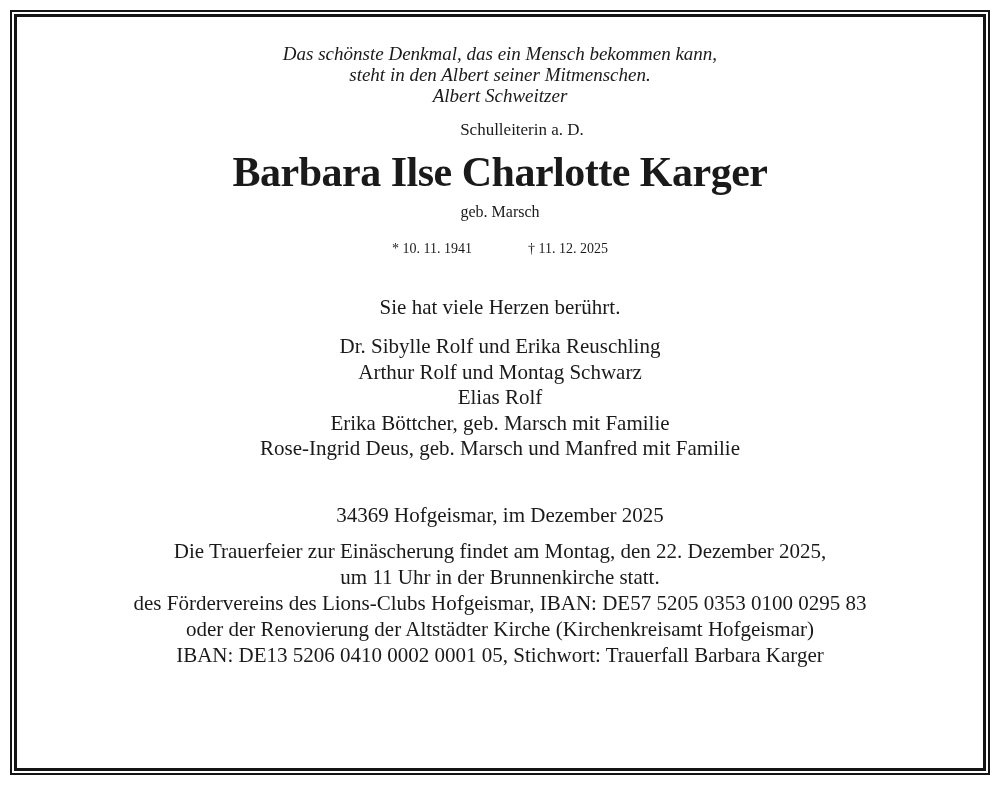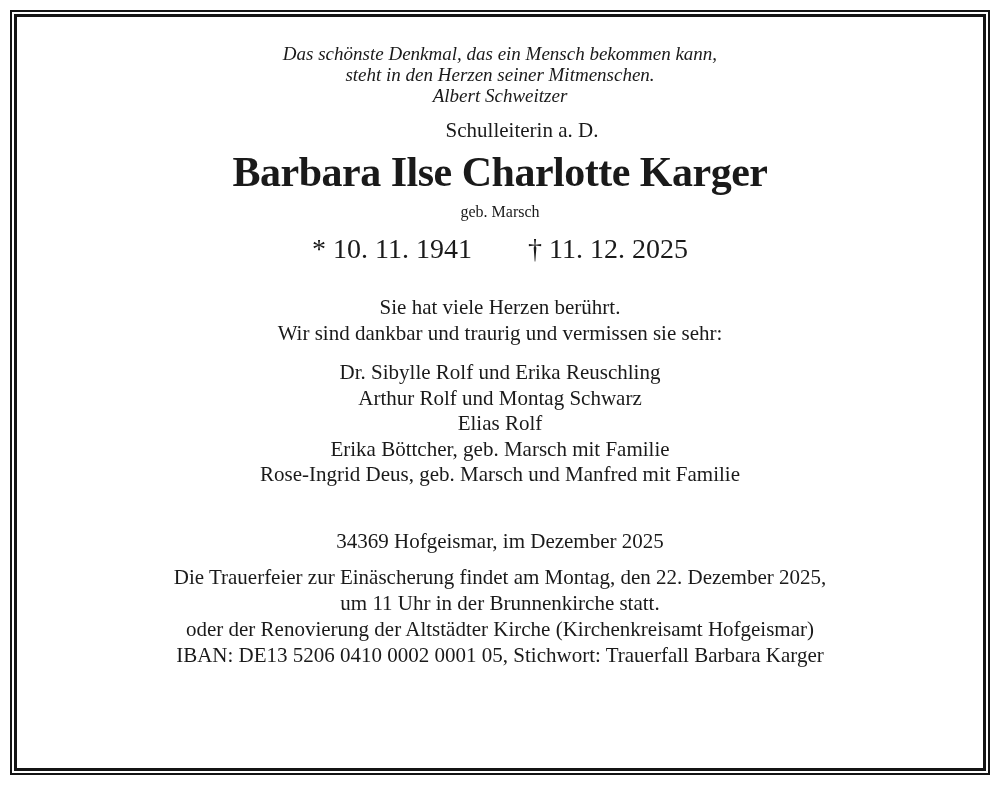--- a/index.html
+++ b/index.html
@@ -46,21 +46,21 @@
   }
 
   .intro {
     margin-top: 28px;
     font-size: 21px;
     line-height: 26px;
   }
 
   .role {
     margin-top: 11px;
-    font-size: 21px;
+    font-size: 17px;
     line-height: 26px;
     margin-left: 44px;
   }
 
   .deceased-name {
     margin-top: 6px;
     font-size: 42px;
     line-height: 47px;
     font-weight: bold;
     letter-spacing: -0.5px;
@@ -68,21 +68,21 @@
   }
 
   .birth-name {
     margin-top: 4px;
     font-size: 16px;
     line-height: 24px;
   }
 
   .dates {
     margin-top: 12px;
-    font-size: 28px;
+    font-size: 14px;
     line-height: 26px;
     display: flex;
     justify-content: center;
     gap: 56px;
   }
 
   .tribute {
     margin-top: 32px;
     font-size: 21px;
     line-height: 26px;
@@ -109,54 +109,54 @@
 </head>
 <body>
 
 <div class="sheet">
   <div class="frame-outer">
     <div class="frame-inner">
       <div class="content">
 
         <div class="quote">
           <div>Das schönste Denkmal, das ein Mensch bekommen kann,</div>
-          <div>steht in den Herzen seiner Mitmenschen.</div>
+          <div>steht in den Albert seiner Mitmenschen.</div>
           <div>Albert Schweitzer</div>
         </div>
 
 
         <div class="role">Schulleiterin a. D.</div>
 
         <div class="deceased-name">Barbara Ilse Charlotte Karger</div>
 
         <div class="birth-name">geb. Marsch</div>
 
         <div class="dates">
           <span>* 10. 11. 1941</span>
           <span>† 11. 12. 2025</span>
         </div>
 
         <div class="tribute">
           <div>Sie hat viele Herzen berührt.</div>
-          <div>Wir sind dankbar und traurig und vermissen sie sehr:</div>
         </div>
 
         <div class="mourners">
           <div>Dr. Sibylle Rolf und Erika Reuschling</div>
           <div>Arthur Rolf und Montag Schwarz</div>
           <div>Elias Rolf</div>
           <div>Erika Böttcher, geb. Marsch mit Familie</div>
           <div>Rose-Ingrid Deus, geb. Marsch und Manfred mit Familie</div>
         </div>
 
         <div class="place-date">34369 Hofgeismar, im Dezember 2025</div>
 
         <div class="funeral-details">
           <div>Die Trauerfeier zur Einäscherung findet am Montag, den 22. Dezember 2025,</div>
           <div>um 11 Uhr in der Brunnenkirche statt.</div>
+          <div>des Fördervereins des Lions-Clubs Hofgeismar, IBAN: DE57 5205 0353 0100 0295 83</div>
           <div>oder der Renovierung der Altstädter Kirche (Kirchenkreisamt Hofgeismar)</div>
           <div>IBAN: DE13 5206 0410 0002 0001 05, Stichwort: Trauerfall Barbara Karger</div>
         </div>
 
       </div>
     </div>
   </div>
 </div>
 
 </body></html>

